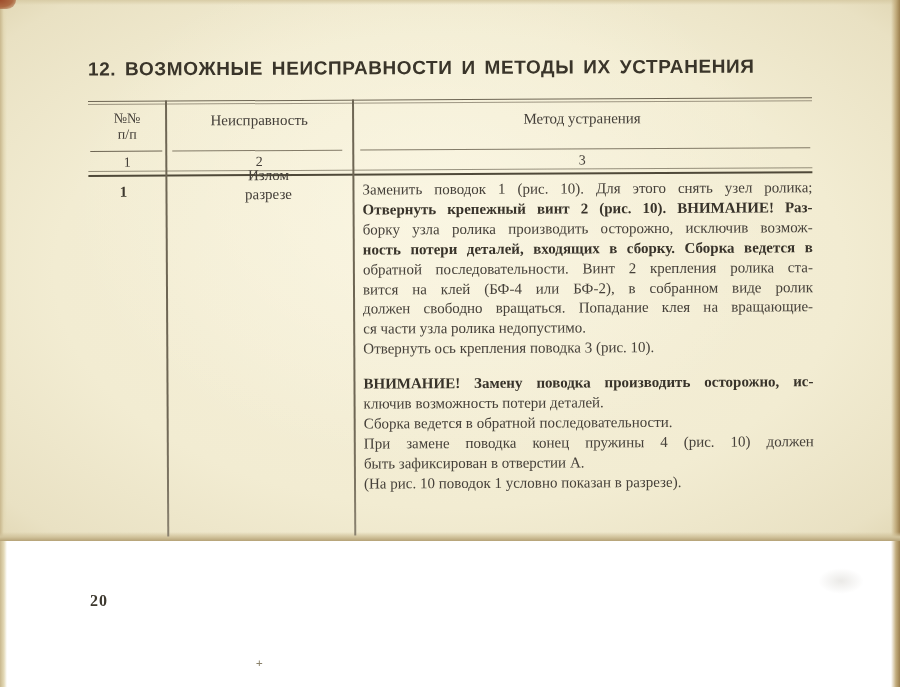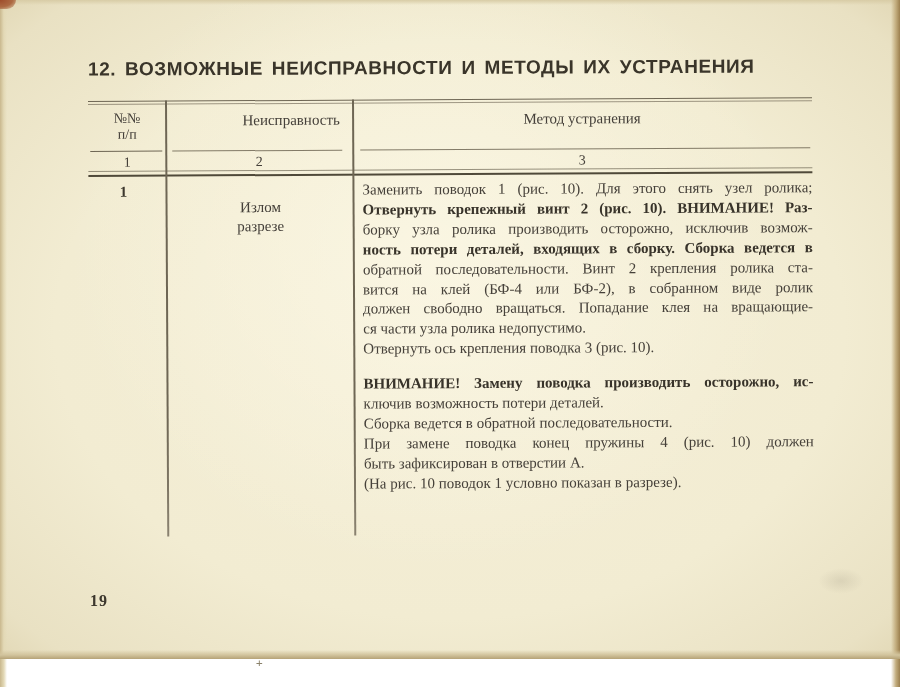--- a/index.html
+++ b/index.html
@@ -1,18 +1,18 @@
 <!DOCTYPE html>
 <html><head>
 <meta charset="utf-8">
 <style>
   html,body{margin:0;padding:0;}
   body{width:900px;height:687px;overflow:hidden;font-family:"Liberation Serif",serif;}
   .page{
-    position:relative;width:900px;height:659px;
+    position:relative;width:900px;height:541px;
     background:
       radial-gradient(ellipse at 48% 38%, rgba(255,252,236,.55) 0%, rgba(255,252,236,0) 55%),
       radial-gradient(ellipse at 50% 50%, #f5efd8 0%, #f2ecd2 62%, #e9e1c3 92%, #e2d8b6 100%);
     color:#443f35;
   }
   
   .edge-left{position:absolute;left:0;top:0;width:7px;height:687px;
     background:linear-gradient(to right,#c9b88e 0%,#e3d9b6 55%,rgba(227,217,182,0) 100%);}
   .edge-top{position:absolute;left:0;top:0;width:900px;height:5px;
     background:linear-gradient(to bottom,#d8cca6 0%,rgba(216,204,166,0) 100%);}
@@ -38,31 +38,31 @@
   .under-c3{left:272px;top:50px;width:450px;opacity:.85;}
   .rule-mid-a{left:0;top:70px;width:724px;opacity:.7;}
   .rule-mid-b{left:0;top:74px;width:724px;height:2px;background:#4f4939;}
   .vline{position:absolute;top:0;width:2px;height:436px;
     background:linear-gradient(to bottom,#6e6654 0%,#6e6654 70%,#87壊 0,#8a8270 100%);
     background:linear-gradient(to bottom,#6e6654 0%,#6e6654 72%,#8a8270 100%);}
   .v1{left:77px;}
   .v2{left:264px;}
   .hdr{position:absolute;top:12px;font-size:15px;color:#45403a;text-align:center;}
   .hdr-c1{left:0;top:10px;width:78px;font-size:14px;line-height:16px;}
-  .hdr-c2{left:78px;width:186px;margin-left:32px;}
+  .hdr-c2{left:78px;width:186px;}
   .hdr-c3{left:264px;width:460px;}
   .dig{position:absolute;top:54px;font-size:14px;text-align:center;color:#45403a;}
   .dig-c1{left:0;width:78px;}
   .dig-c2{left:78px;width:186px;}
   .dig-c3{left:264px;width:460px;}
   
   .cell-num{position:absolute;left:0;top:83px;width:70px;text-align:center;
     font-size:15px;font-weight:700;color:#3d382e;}
-  .cell-fault{position:absolute;left:80px;top:98px;width:184px;text-align:center;
-    font-size:15px;line-height:19px;color:#45403a;}
+  .cell-fault{position:absolute;left:80px;top:66px;width:184px;text-align:center;
+    font-size:15px;line-height:19px;color:#45403a;padding-left:8px;}
   .cell-method{position:absolute;left:274px;top:81px;width:450px;
     font-size:15px;line-height:19.9px;color:#46413a;}
   .method-line{white-space:pre-wrap;}
   .method-line.just{text-align:justify;text-align-last:justify;}
   .method-line.bold{font-weight:700;color:#38332a;}
   .method-line.para{margin-top:15px;}
   
   .page-number{position:absolute;left:90px;top:592px;font-size:16px;font-weight:700;
     color:#3d382e;letter-spacing:1px;}
   .reg-mark{position:absolute;left:256px;top:657px;font-size:11px;color:#8a816a;
@@ -126,16 +126,16 @@
         <div class="method-line">Отвернуть ось крепления поводка 3 (рис. 10).</div>
         <div class="method-line just bold para">ВНИМАНИЕ! Замену поводка производить осторожно, ис-</div>
         <div class="method-line">ключив возможность потери деталей.</div>
         <div class="method-line">Сборка ведется в обратной последовательности.</div>
         <div class="method-line just">При замене поводка конец пружины 4 (рис. 10) должен</div>
         <div class="method-line">быть зафиксирован в отверстии А.</div>
         <div class="method-line">(На рис. 10 поводок 1 условно показан в разрезе).</div>
       </div>
   </div>
 
-  <div class="page-number">19</div>
+  <div class="page-number">20</div>
   <div class="reg-mark">+</div>
 
 </div>
 
 </body></html>

